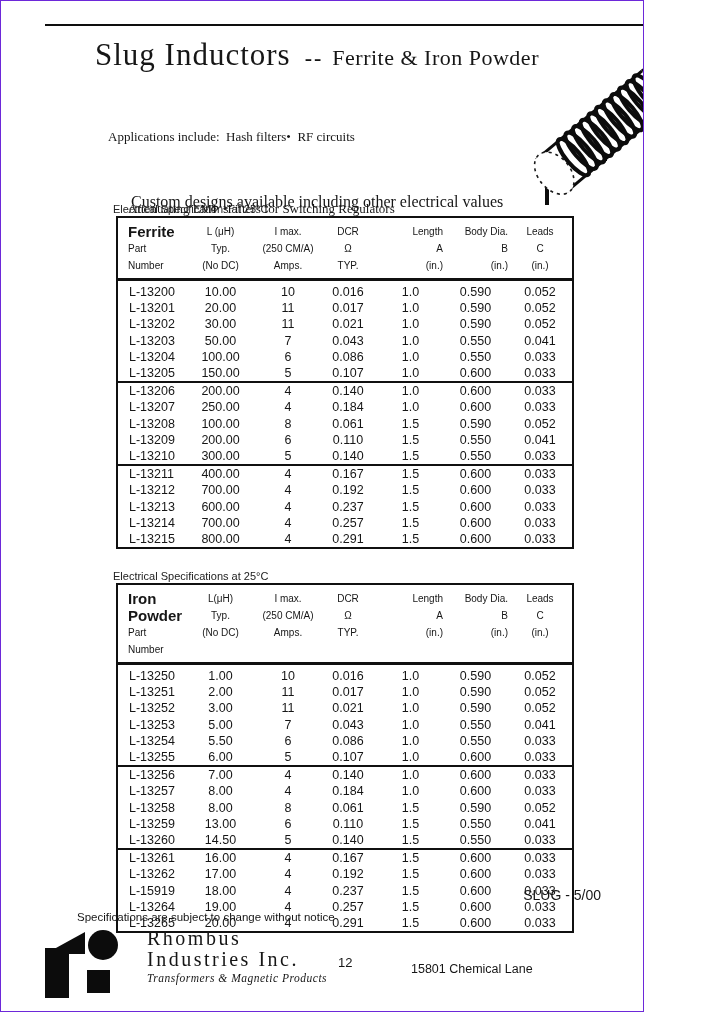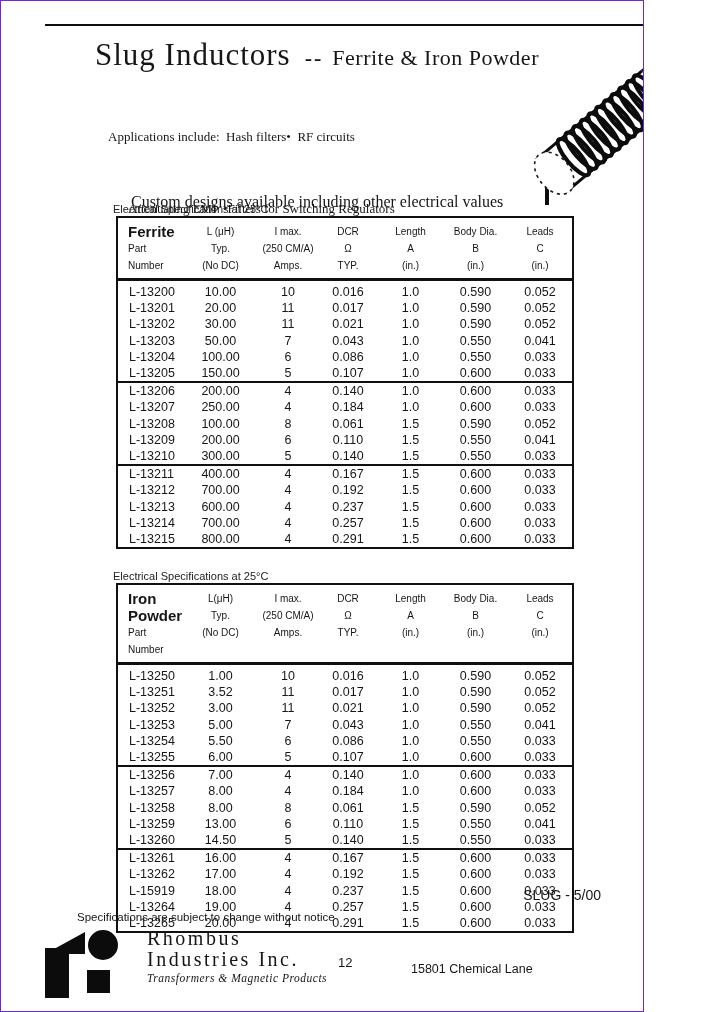--- a/index.html
+++ b/index.html
@@ -35,21 +35,21 @@
   .table1 { left:115px; top:215px; }
   .table2 { left:115px; top:582px; }
 
   table.spec th { font-weight:normal; vertical-align:top; padding:5px 0 4px 0;
     border-bottom:3px solid #101010; text-align:center; }
   table.spec th:first-child { text-align:left; padding-left:10px; }
   table.spec th div { line-height:17px; font-size:10px; }
   table.spec th:first-child div.h1 { font-weight:bold; font-size:15px; }
   table.spec th:nth-child(1){width:66px;} table.spec th:nth-child(2){width:75px;}
   table.spec th:nth-child(3){width:60px;} table.spec th:nth-child(4){width:60px;}
-  table.spec th:nth-child(5){width:65px;} table.spec th:nth-child(6){width:65px;}
+  table.spec th:nth-child(5){width:65px;text-align:right;} table.spec th:nth-child(6){width:65px;text-align:right;}
   table.spec th:nth-child(7){width:65px;}
 
   table.spec td { font-size:12.5px; height:16.2px; line-height:16.2px; text-align:center; padding:0; }
   table.spec td:first-child { text-align:left; padding-left:11px; }
   table.spec tbody tr:first-child td { padding-top:3px; }
   table.spec tr.group-end td { border-bottom:2px solid #101010; }
 
   .spec-note { position:absolute; left:44px; top:910px; font-size:11.5px;margin-left:32px; }
   .doc-code  { position:absolute; right:42px; top:886px; font-size:14px; }
 
@@ -343,21 +343,21 @@
           <td>L-13250</td>
           <td>1.00</td>
           <td>10</td>
           <td>0.016</td>
           <td>1.0</td>
           <td>0.590</td>
           <td>0.052</td>
         </tr>
         <tr>
           <td>L-13251</td>
-          <td>3.52</td>
+          <td>2.00</td>
           <td>11</td>
           <td>0.017</td>
           <td>1.0</td>
           <td>0.590</td>
           <td>0.052</td>
         </tr>
         <tr>
           <td>L-13252</td>
           <td>3.00</td>
           <td>11</td>

